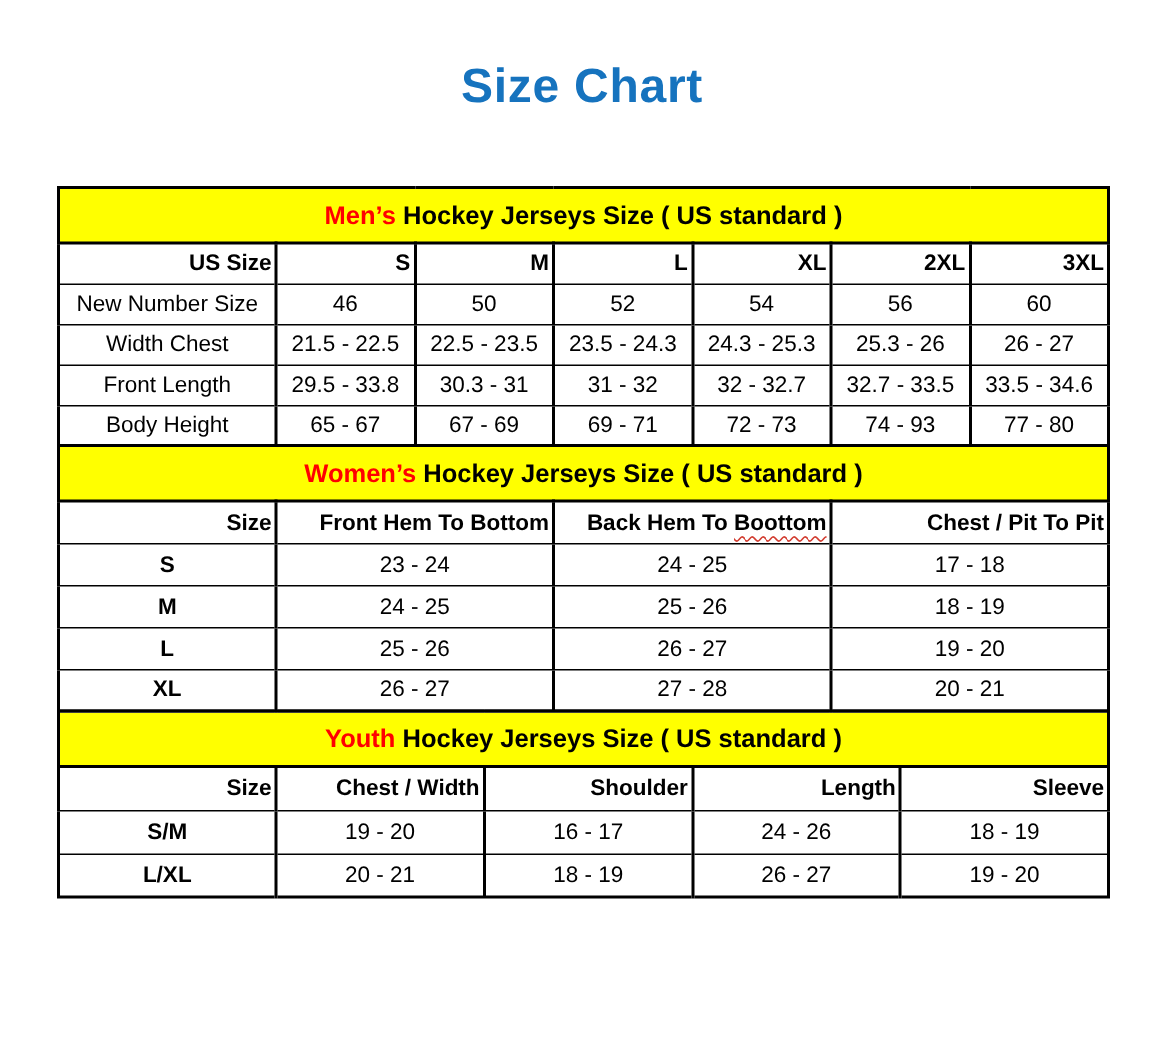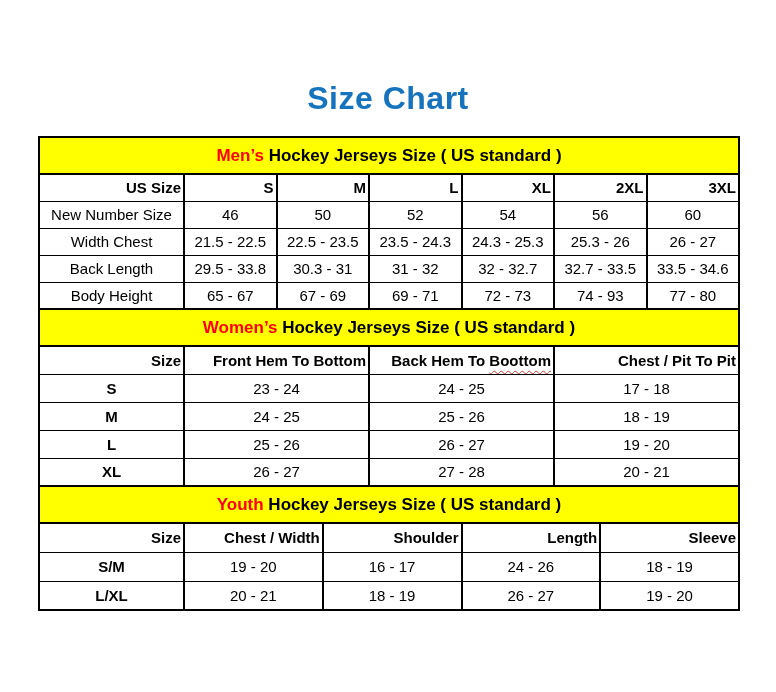--- a/index.html
+++ b/index.html
@@ -6,37 +6,37 @@
   html, body {
     margin: 0; padding: 0;
     width: 776px; height: 692px;
     background: #ffffff;
     font-family: "Liberation Sans", sans-serif;
     color: #000000;
     overflow: hidden;
   }
   .page-title {
     margin: 0;
-    padding-top: 76px;
+    padding-top: 35px;
     height: 104px;
     text-align: center;
     font-size: 32px;
     line-height: 44px;
     font-weight: 700;
     color: #1673BE;
     letter-spacing: 0.5px;
   }
   table.size-table {
     border-collapse: collapse;
     table-layout: fixed;
     width: 702px;
     margin: 0 0 0 38px;
     border: 2px solid #000;
   }
-  table.size-table.first { margin-top: 32px; }
+  table.size-table.first { margin-top: 20px; }
   table.size-table.stacked { margin-top: -2px; }
   .size-table td, .size-table th {
     border: 1px solid #000;
     border-left-width: 2px;
     border-right-width: 2px;
     padding: 0 2px;
     text-align: center;
     vertical-align: middle;
     font-size: 15px;
     font-weight: 400;
@@ -107,21 +107,21 @@
     <tr class="data">
       <th class="rowlabel">Width Chest</th>
       <td>21.5 - 22.5</td>
       <td>22.5 - 23.5</td>
       <td>23.5 - 24.3</td>
       <td>24.3 - 25.3</td>
       <td>25.3 - 26</td>
       <td>26 - 27</td>
     </tr>
     <tr class="data">
-      <th class="rowlabel">Back Length</th>
+      <th class="rowlabel">Front Length</th>
       <td>29.5 - 33.8</td>
       <td>30.3 - 31</td>
       <td>31 - 32</td>
       <td>32 - 32.7</td>
       <td>32.7 - 33.5</td>
       <td>33.5 - 34.6</td>
     </tr>
     <tr class="data">
       <th class="rowlabel">Body Height</th>
       <td>65 - 67</td>

